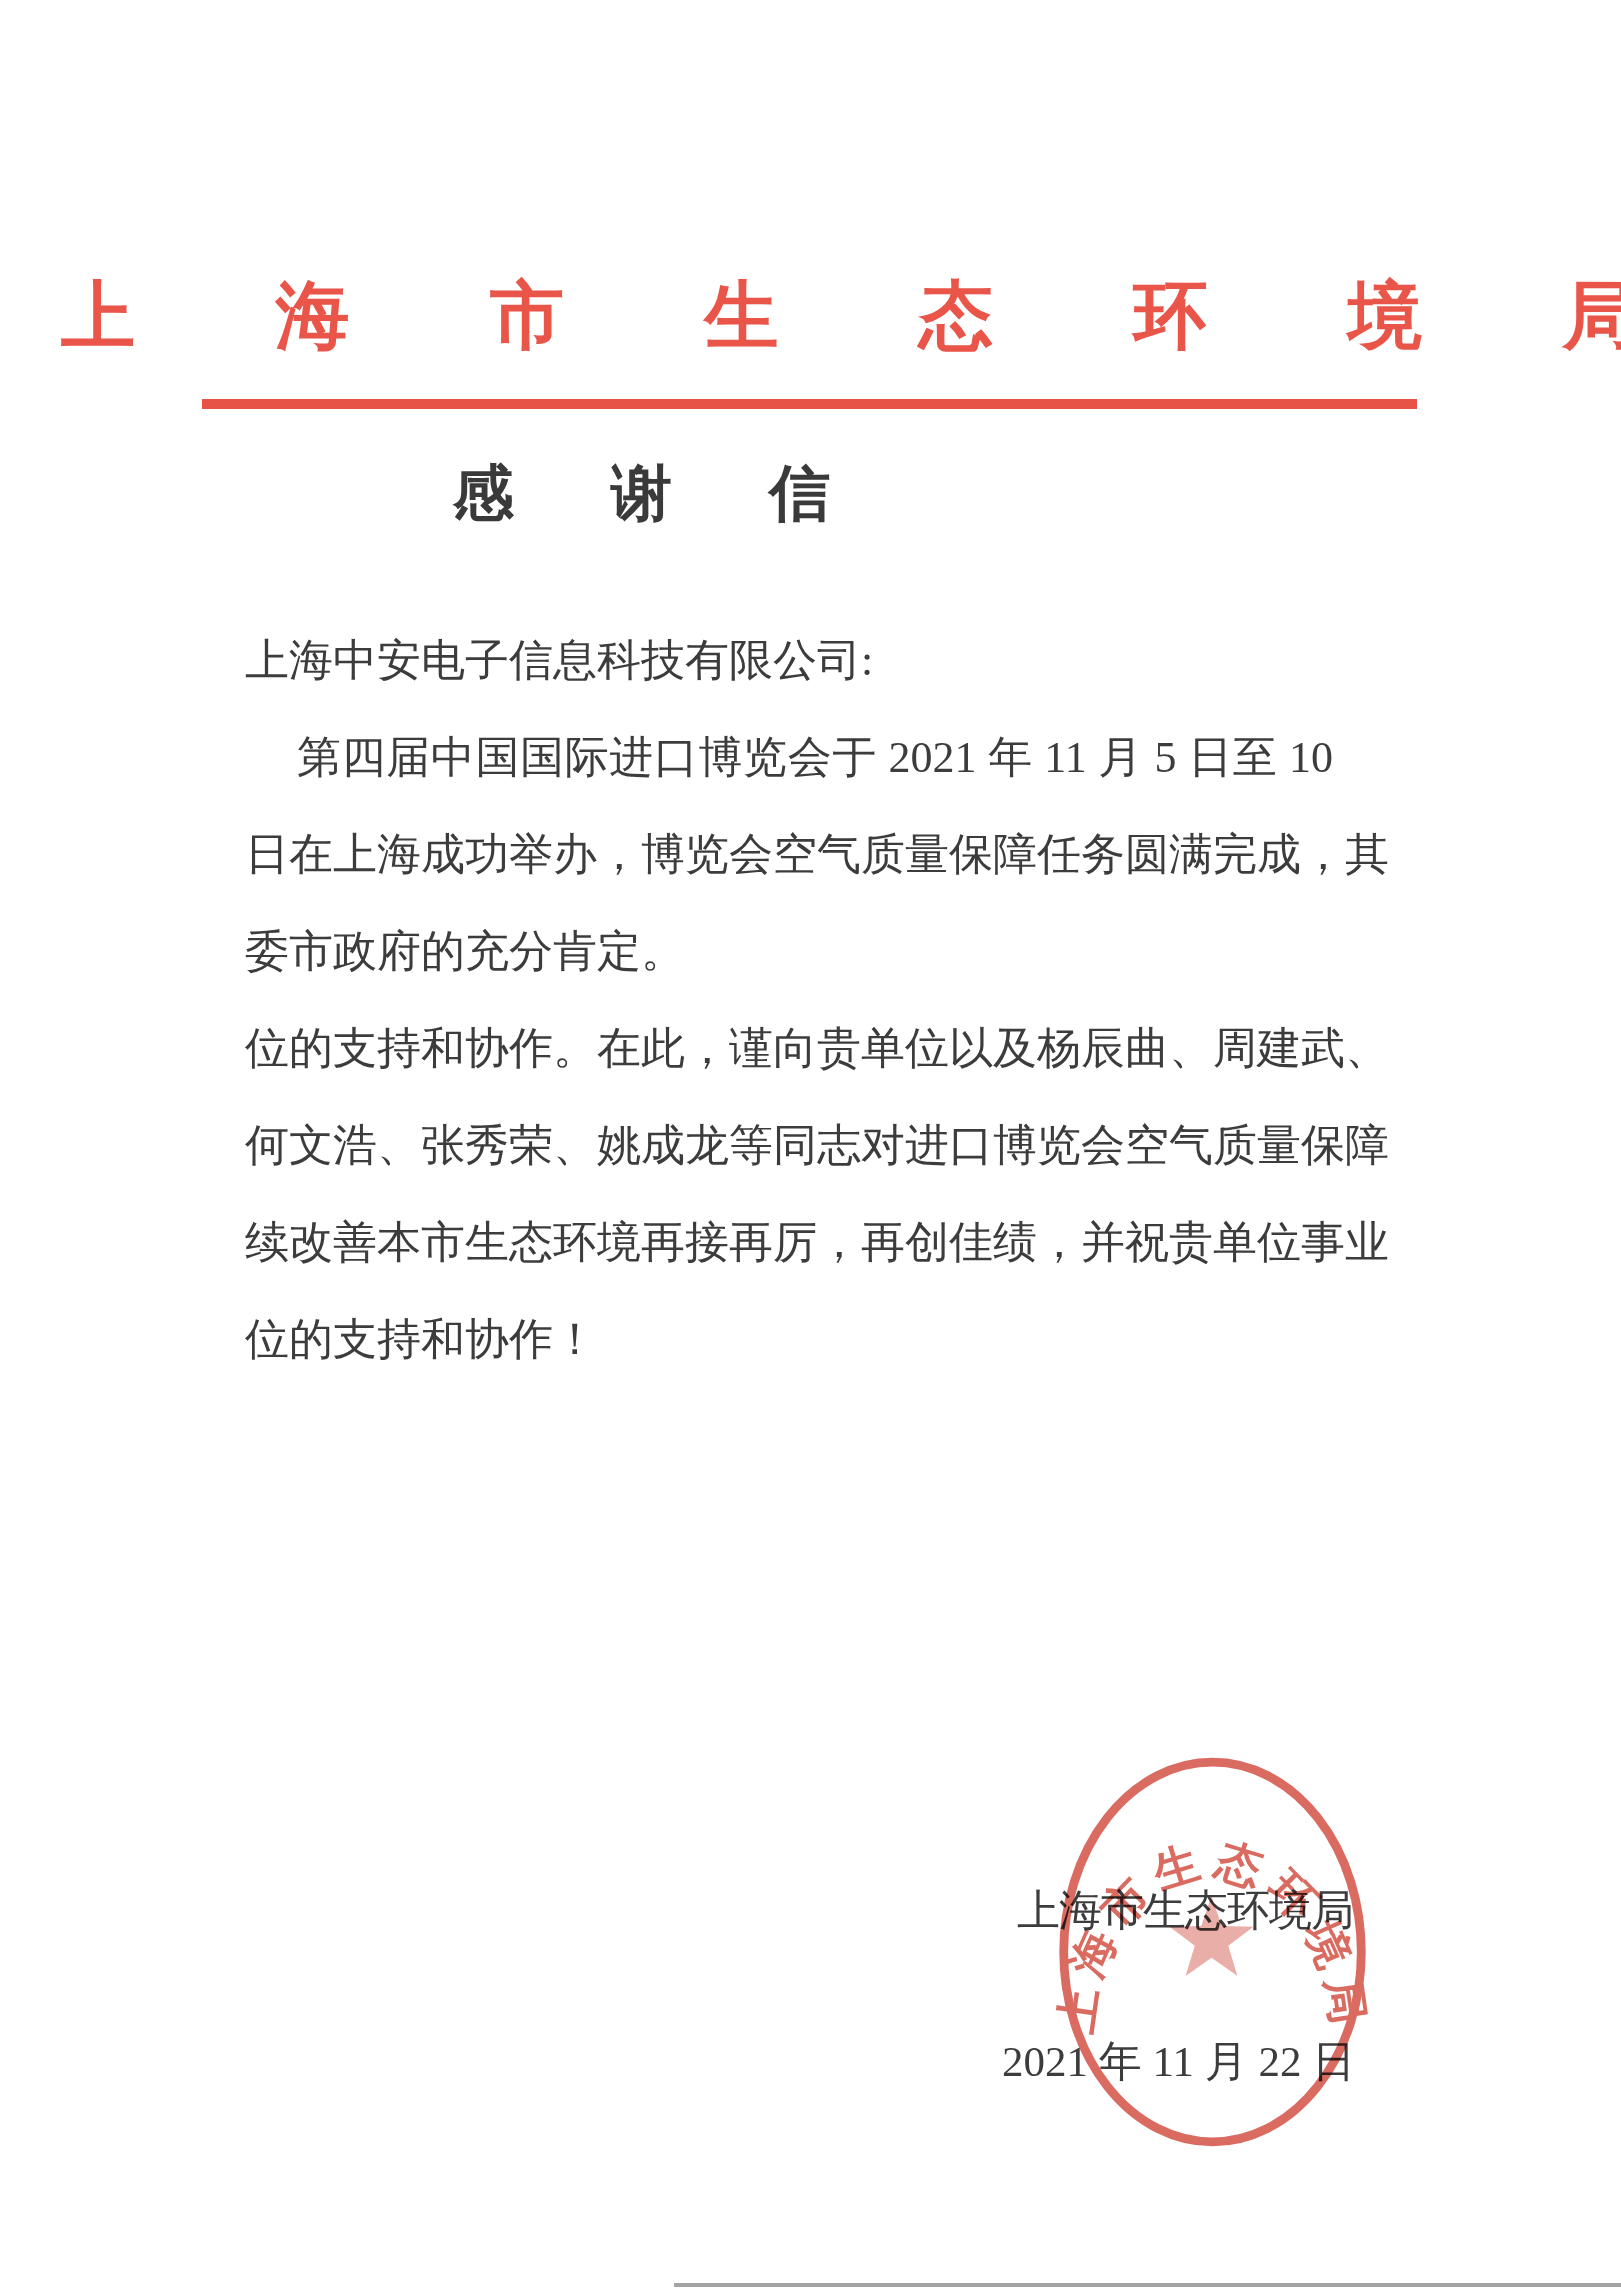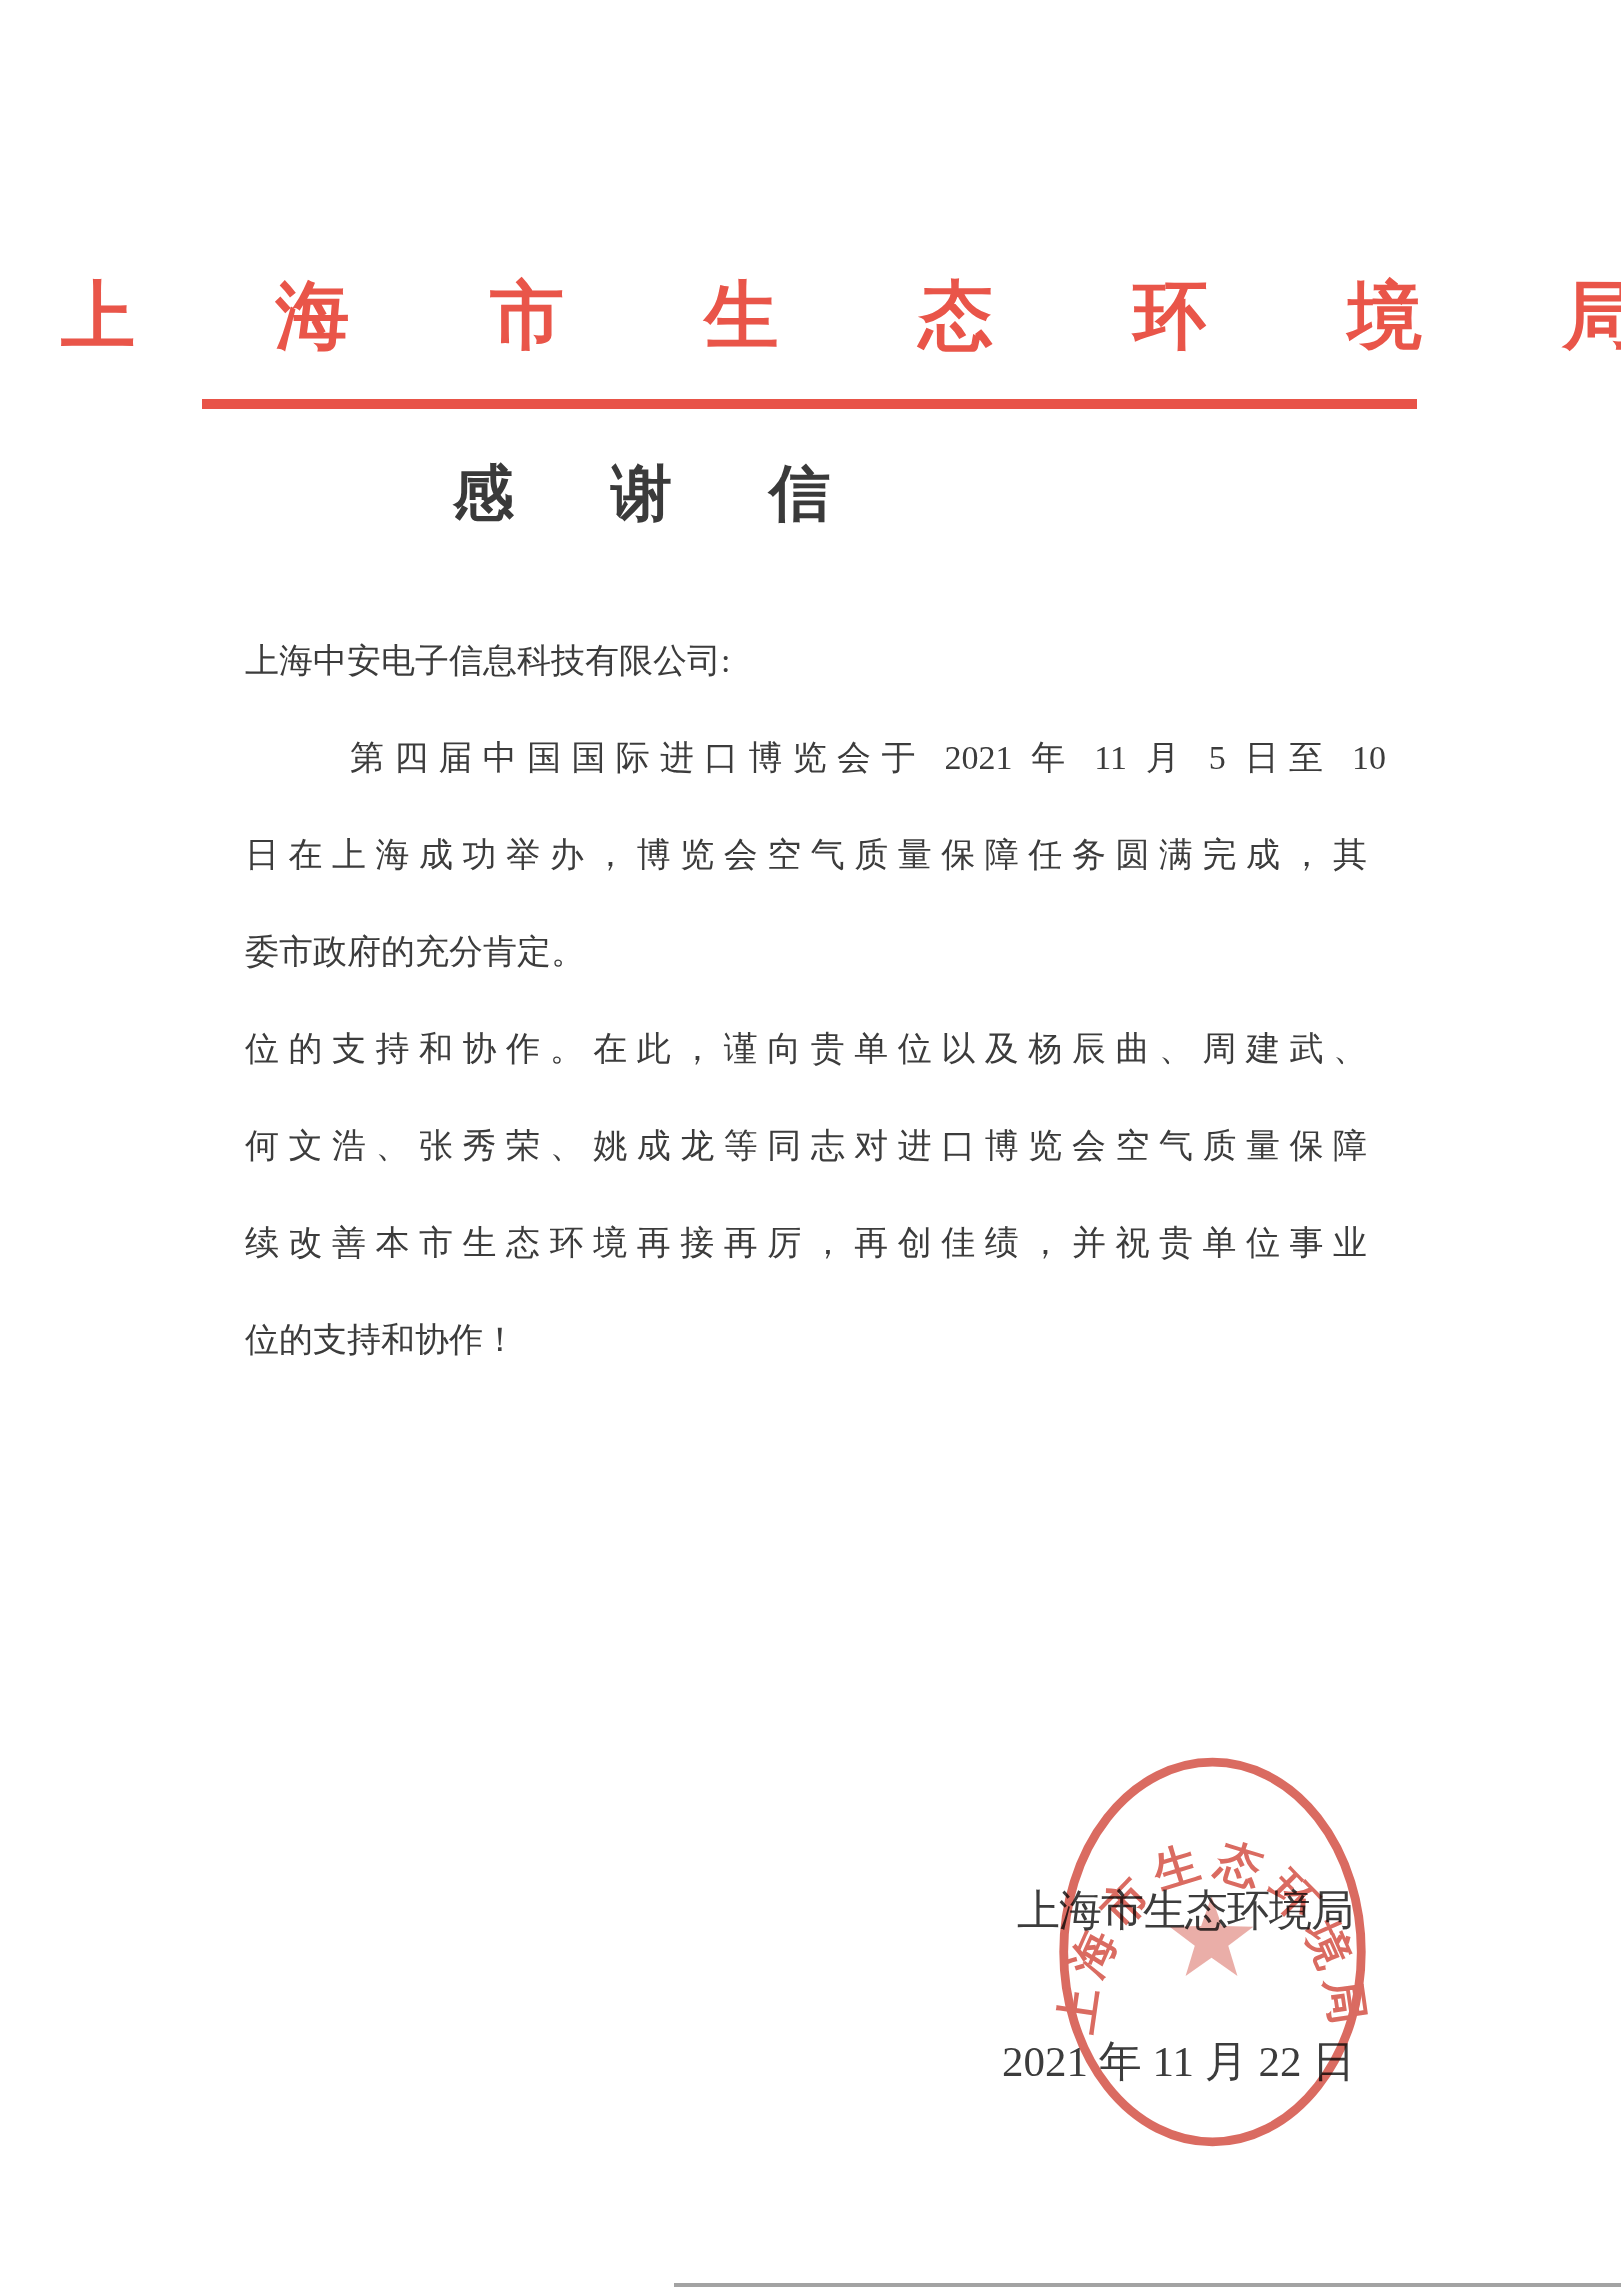--- a/index.html
+++ b/index.html
@@ -30,29 +30,29 @@
     text-align:center;
     font-size:61px;font-weight:bold;
     letter-spacing:41px;text-indent:41px;
     color:#3a3a3a;
     white-space:nowrap;
   }
   
   .body-block{
     position:absolute;left:245px;top:612px;width:1122px;
     color:#3c3c3c;
-    font-size:34px;
+    font-size:44px;
   }
   .line{
     height:97px;line-height:97px;
     text-align:justify;
     text-align-last:justify;
     white-space:nowrap;
   }
-  .line.indent{margin-left:105px;width:1036px;}
+  .line.indent{margin-left:52px;width:1036px;}
   .line.para-end{text-align:left;text-align-last:left;}
   
   .sig-agency{
     position:absolute;left:1017px;top:1882px;
     font-size:43px;color:#3c3c3c;letter-spacing:-1px;
     white-space:nowrap;z-index:1;
   }
   .sig-date{
     position:absolute;left:1002px;top:2033px;
     font-size:43px;color:#3c3c3c;

